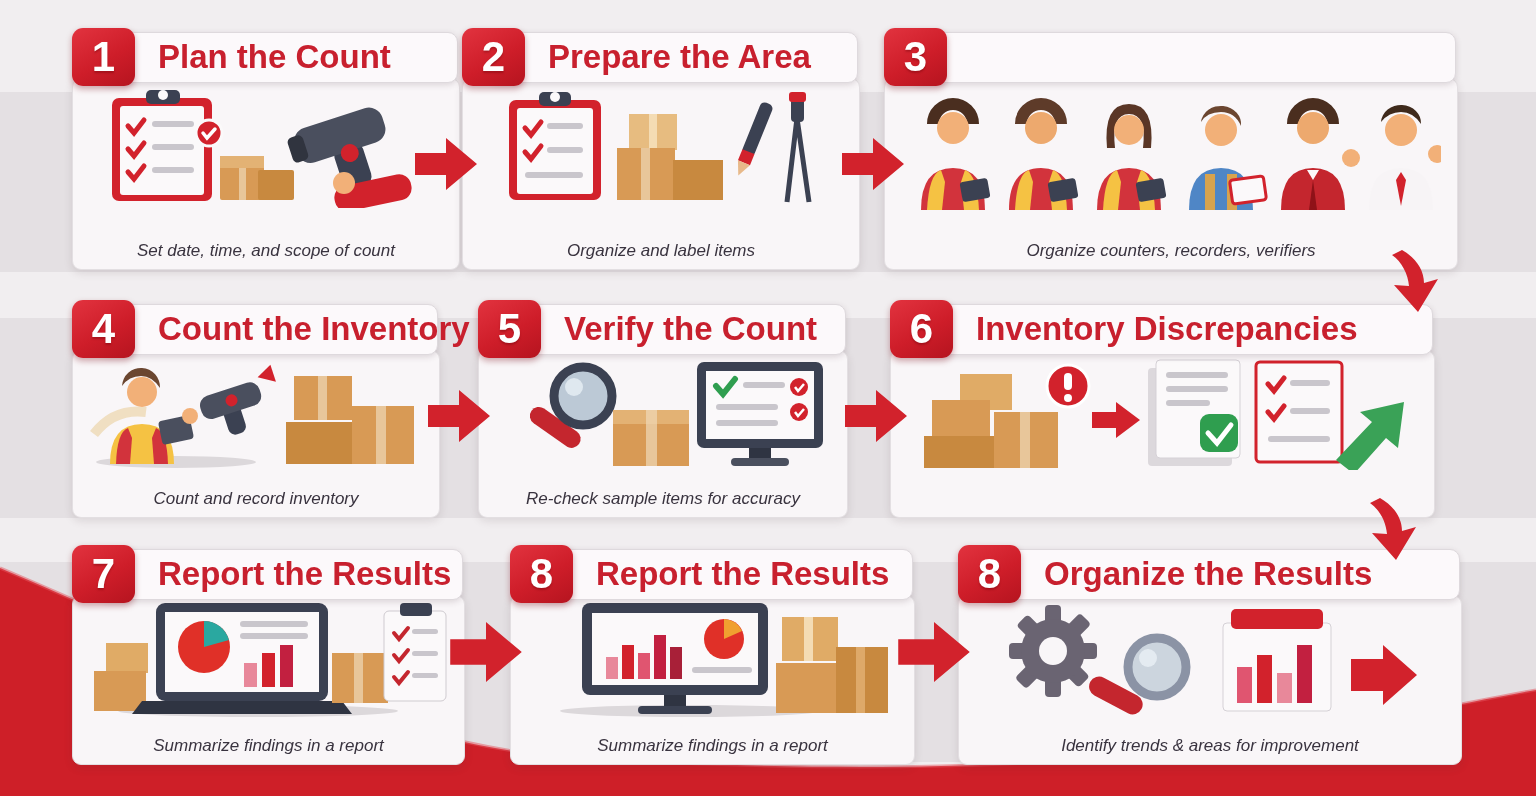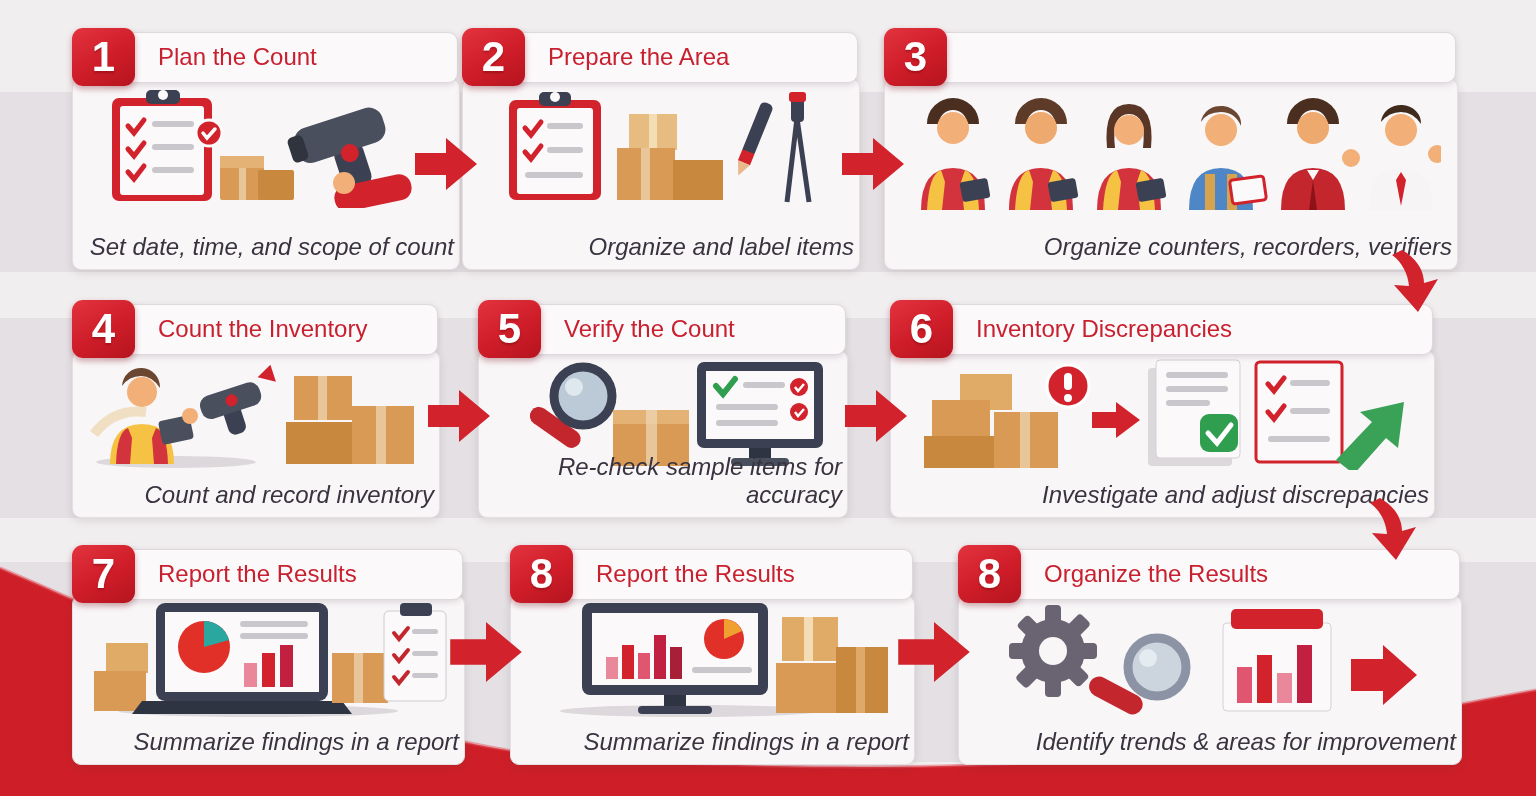--- a/index.html
+++ b/index.html
@@ -4,22 +4,22 @@
 <style>
   html,body{margin:0;padding:0;}
   body{font-family:"Liberation Sans",sans-serif;background:#dddadd;}
   .stage{position:relative;width:1536px;height:796px;background:#f1eef0;overflow:hidden;}
   .band{position:absolute;left:0;width:1536px;background:#e4e0e3;z-index:0;}
   .wave{position:absolute;left:0;top:0;width:1536px;height:796px;z-index:1;pointer-events:none;}
   .card{position:absolute;z-index:2;}
   .panel{position:absolute;left:0;right:0;top:50px;bottom:0;background:#f9f6f8;border:1px solid #e3dfe2;border-radius:9px;box-shadow:0 3px 9px rgba(70,45,55,.13);}
   .hdr-bar{position:absolute;left:26px;right:2px;top:4px;height:49px;background:#fcf9fb;border:1px solid #ded9dd;border-radius:10px;box-shadow:0 2px 6px rgba(70,45,55,.16);}
   .badge{position:absolute;left:0;top:0;width:63px;height:58px;background:linear-gradient(150deg,#e2333f 0%,#ce1d29 55%,#b5141f 100%);border-radius:11px;color:#fff;font-weight:bold;font-size:42px;line-height:58px;text-align:center;box-shadow:0 3px 6px rgba(120,10,20,.35);text-shadow:0 2px 2px rgba(100,0,10,.35);}
-  .title{position:absolute;left:86px;top:6px;height:45px;line-height:45px;font-weight:normal;font-size:24px;color:#c8202e;white-space:nowrap;}
-  .caption{position:absolute;left:6px;right:6px;bottom:9px;text-align:right;font-style:italic;font-size:24px;color:#39333f;}
+  .title{position:absolute;left:86px;top:6px;height:45px;line-height:45px;font-weight:bold;font-size:33px;color:#c8202e;white-space:nowrap;}
+  .caption{position:absolute;left:6px;right:6px;bottom:9px;text-align:center;font-style:italic;font-size:17px;color:#39333f;}
   .illus{position:absolute;left:50%;transform:translateX(-50%);top:60px;}
   .arr{position:absolute;z-index:3;}
   .arr svg,.darr svg{display:block;width:100%;height:100%;}
   .darr{position:absolute;z-index:3;}
 </style>
 </head>
 <body>
 
 <div class="stage">
 
@@ -270,21 +270,20 @@
       <g>
         <rect x="348" y="6" width="86" height="100" rx="4" fill="#fbf9fa" stroke="#d2222c" stroke-width="3"></rect>
         <path d="M360,28 l6,7 10,-13" stroke="#d2222c" stroke-width="5" fill="none" stroke-linecap="round"></path>
         <rect x="382" y="24" width="40" height="6" rx="3" fill="#c9c6cc"></rect>
         <path d="M360,56 l6,7 10,-13" stroke="#d2222c" stroke-width="5" fill="none" stroke-linecap="round"></path>
         <rect x="382" y="52" width="40" height="6" rx="3" fill="#c9c6cc"></rect>
         <rect x="360" y="80" width="62" height="6" rx="3" fill="#c9c6cc"></rect>
       </g>
       <path d="M428,104 L464,66 L452,56 L496,46 L490,92 L478,82 L446,118 z" fill="#3aa257"></path>
     </svg>
-    <div class="caption">Investigate and adjust discrepancies</div>
     <div class="hdr-bar"></div>
     <div class="badge">6</div>
     <div class="title">Inventory Discrepancies</div>
   </div>
 
   <div class="card" style="left:72px;top:545px;width:393px;height:220px;">
     <div class="panel"></div>
     <svg class="illus" width="362" height="116" viewBox="0 0 362 116" style="top:56px;">
       <ellipse cx="170" cy="110" rx="140" ry="6" fill="#dcd8db"></ellipse>
       <g>

